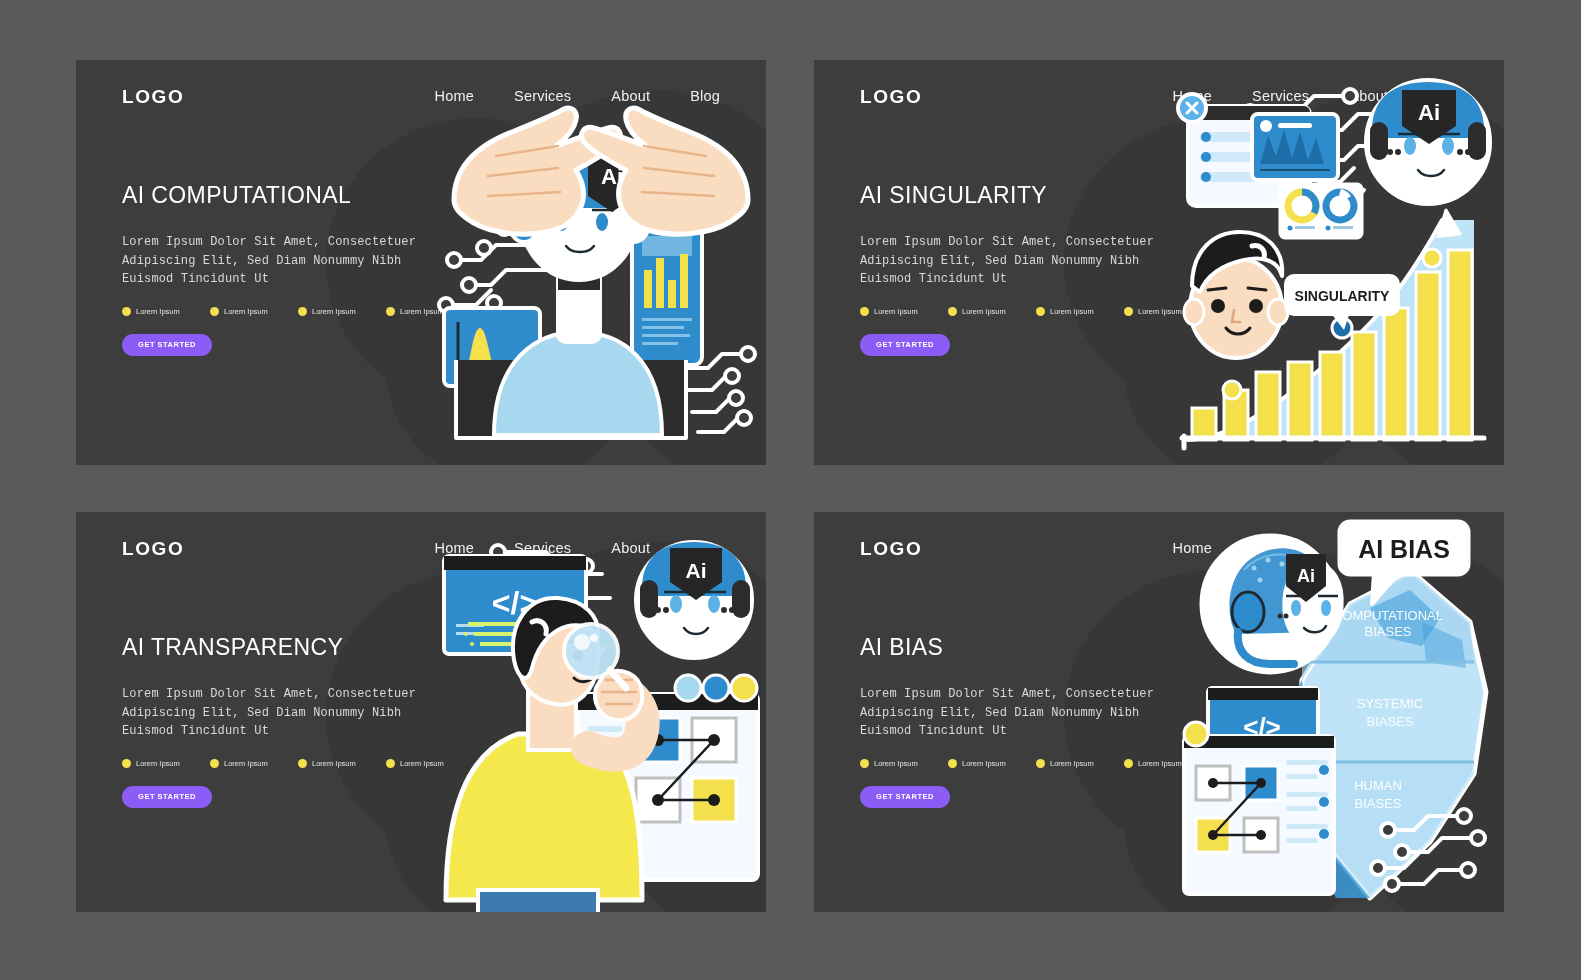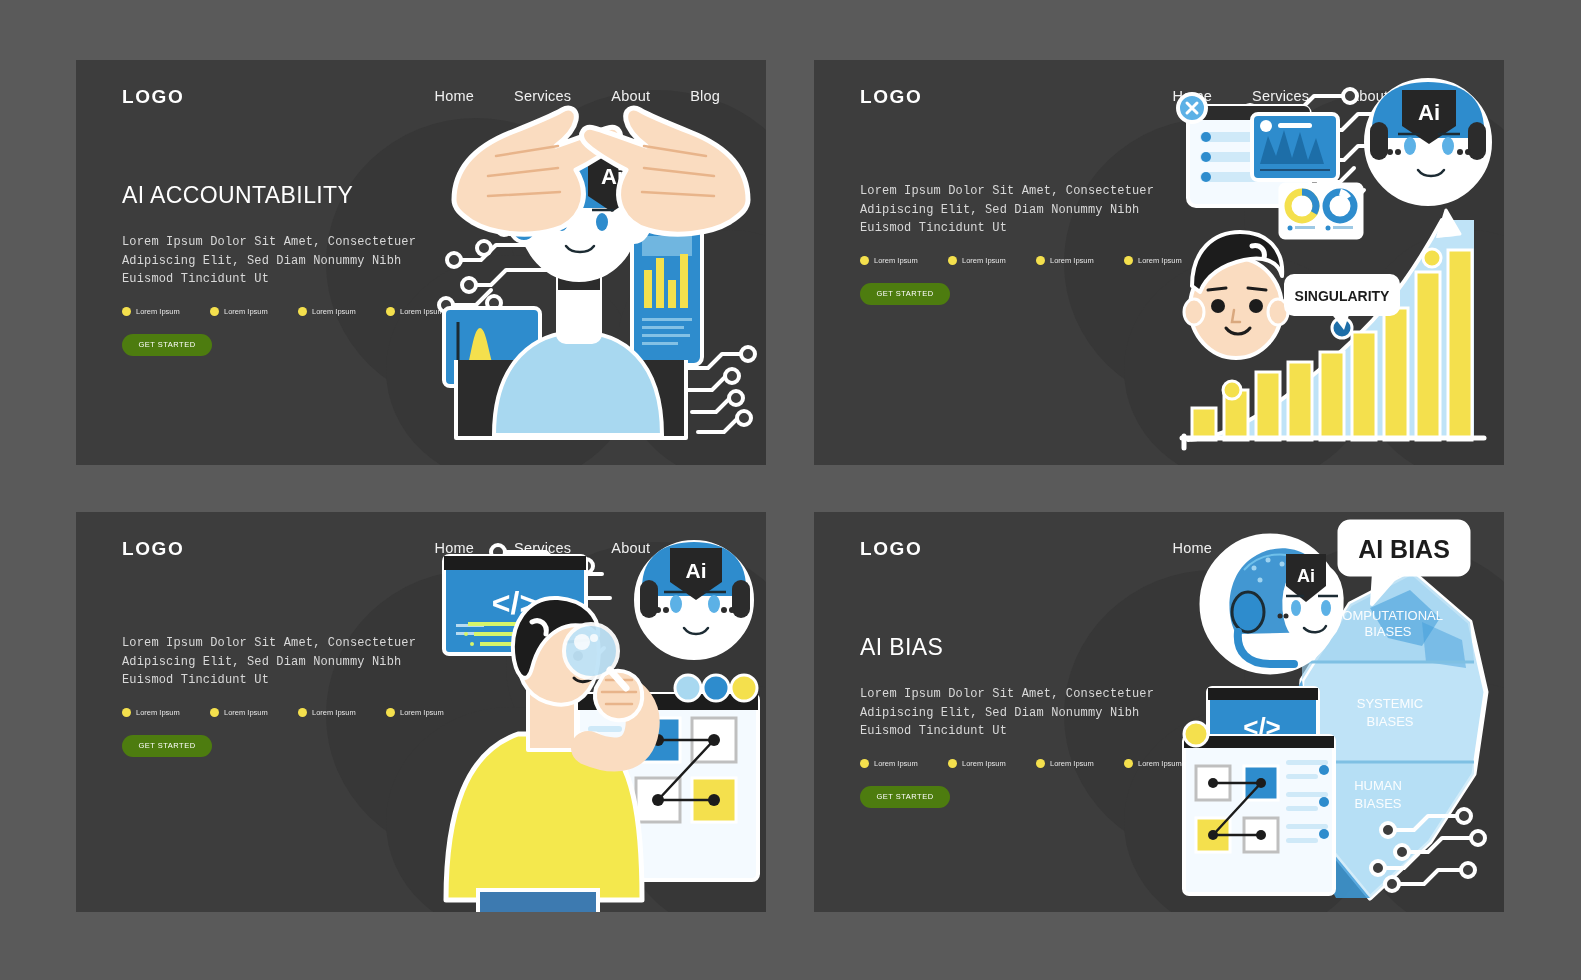--- a/index.html
+++ b/index.html
@@ -48,22 +48,22 @@
   .hero p {
     color: #d9d9d9; font-size: 12px; line-height: 1.55; letter-spacing: .15px;
     width: 300px; margin-bottom: 18px; font-family: Liberation Mono, monospace;
   }
   .bullets { display: flex; gap: 12px; width: 340px; }
   .bullet { display: flex; align-items: center; gap: 5px; width: 85px; }
   .dot { width: 9px; height: 9px; border-radius: 50%; background: #f4e04d; flex: 0 0 auto; }
   .bullet span { color: #e6e6e6; font-size: 7.5px; white-space: nowrap; }
   .cta {
     margin-top: 18px; display: inline-flex; align-items: center; justify-content: center;
-    width: 90px; height: 22px; border-radius: 11px; background: #4d7c0f;
-    color: #ffffff; font-size: 7.5px; font-weight: 400; letter-spacing: .5px;
+    width: 90px; height: 22px; border-radius: 11px; background: #8b5cf6;
+    color: #ffffff; font-size: 7.5px; font-weight: 700; letter-spacing: .5px;
     border: none; cursor: pointer;
   }
 
   
   .art { position: absolute; right: 0; top: 0; width: 330px; height: 100%; }
   .art svg { position: absolute; left: 0; top: 0; }
 </style>
 </head>
 <body>
 
@@ -79,21 +79,21 @@
       <div class="logo">LOGO</div>
       <div class="navlinks">
         <a>Home</a>
         <a>Services</a>
         <a>About</a>
         <a>Blog</a>
       </div>
     </nav>
 
     <div class="hero">
-      <h1>AI ACCOUNTABILITY</h1>
+      <h1>AI COMPUTATIONAL</h1>
       <p>Lorem Ipsum Dolor Sit Amet, Consectetuer Adipiscing Elit, Sed Diam Nonummy Nibh Euismod Tincidunt Ut</p>
       <div class="bullets">
         <div class="bullet">
           <i class="dot"></i>
           <span>Lorem Ipsum</span>
         </div>
         <div class="bullet">
           <i class="dot"></i>
           <span>Lorem Ipsum</span>
         </div>
@@ -212,20 +212,21 @@
       <div class="logo">LOGO</div>
       <div class="navlinks">
         <a>Home</a>
         <a>Services</a>
         <a>About</a>
         <a>Blog</a>
       </div>
     </nav>
 
     <div class="hero">
+      <h1>AI SINGULARITY</h1>
       <p>Lorem Ipsum Dolor Sit Amet, Consectetuer Adipiscing Elit, Sed Diam Nonummy Nibh Euismod Tincidunt Ut</p>
       <div class="bullets">
         <div class="bullet">
           <i class="dot"></i>
           <span>Lorem Ipsum</span>
         </div>
         <div class="bullet">
           <i class="dot"></i>
           <span>Lorem Ipsum</span>
         </div>
@@ -373,20 +374,21 @@
       <div class="logo">LOGO</div>
       <div class="navlinks">
         <a>Home</a>
         <a>Services</a>
         <a>About</a>
         <a>Blog</a>
       </div>
     </nav>
 
     <div class="hero">
+      <h1>AI TRANSPARENCY</h1>
       <p>Lorem Ipsum Dolor Sit Amet, Consectetuer Adipiscing Elit, Sed Diam Nonummy Nibh Euismod Tincidunt Ut</p>
       <div class="bullets">
         <div class="bullet">
           <i class="dot"></i>
           <span>Lorem Ipsum</span>
         </div>
         <div class="bullet">
           <i class="dot"></i>
           <span>Lorem Ipsum</span>
         </div>

